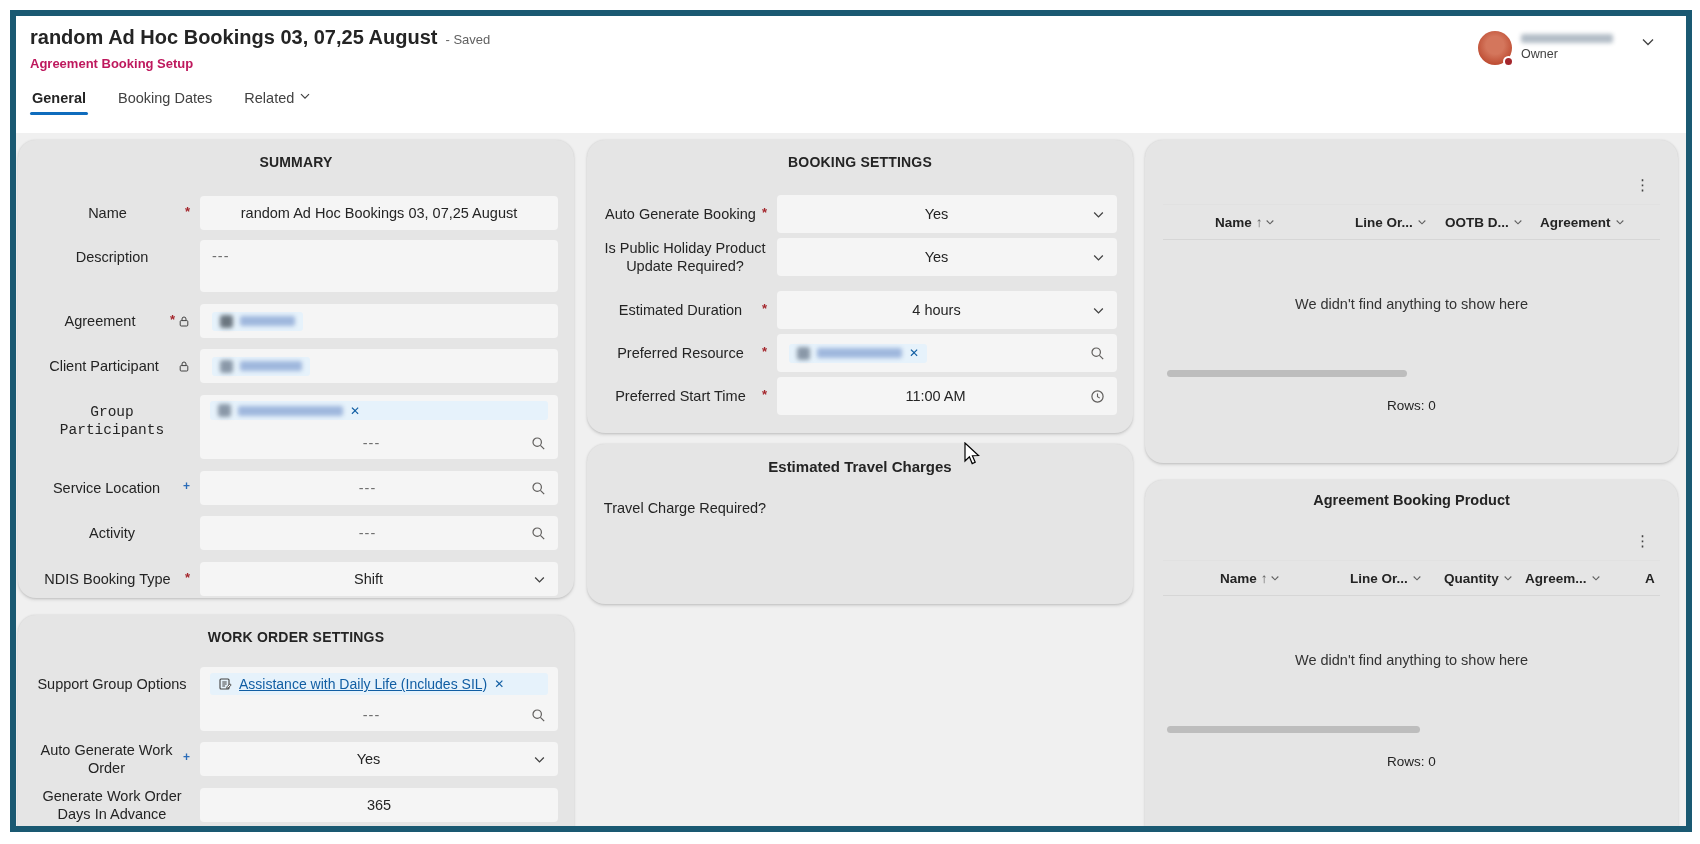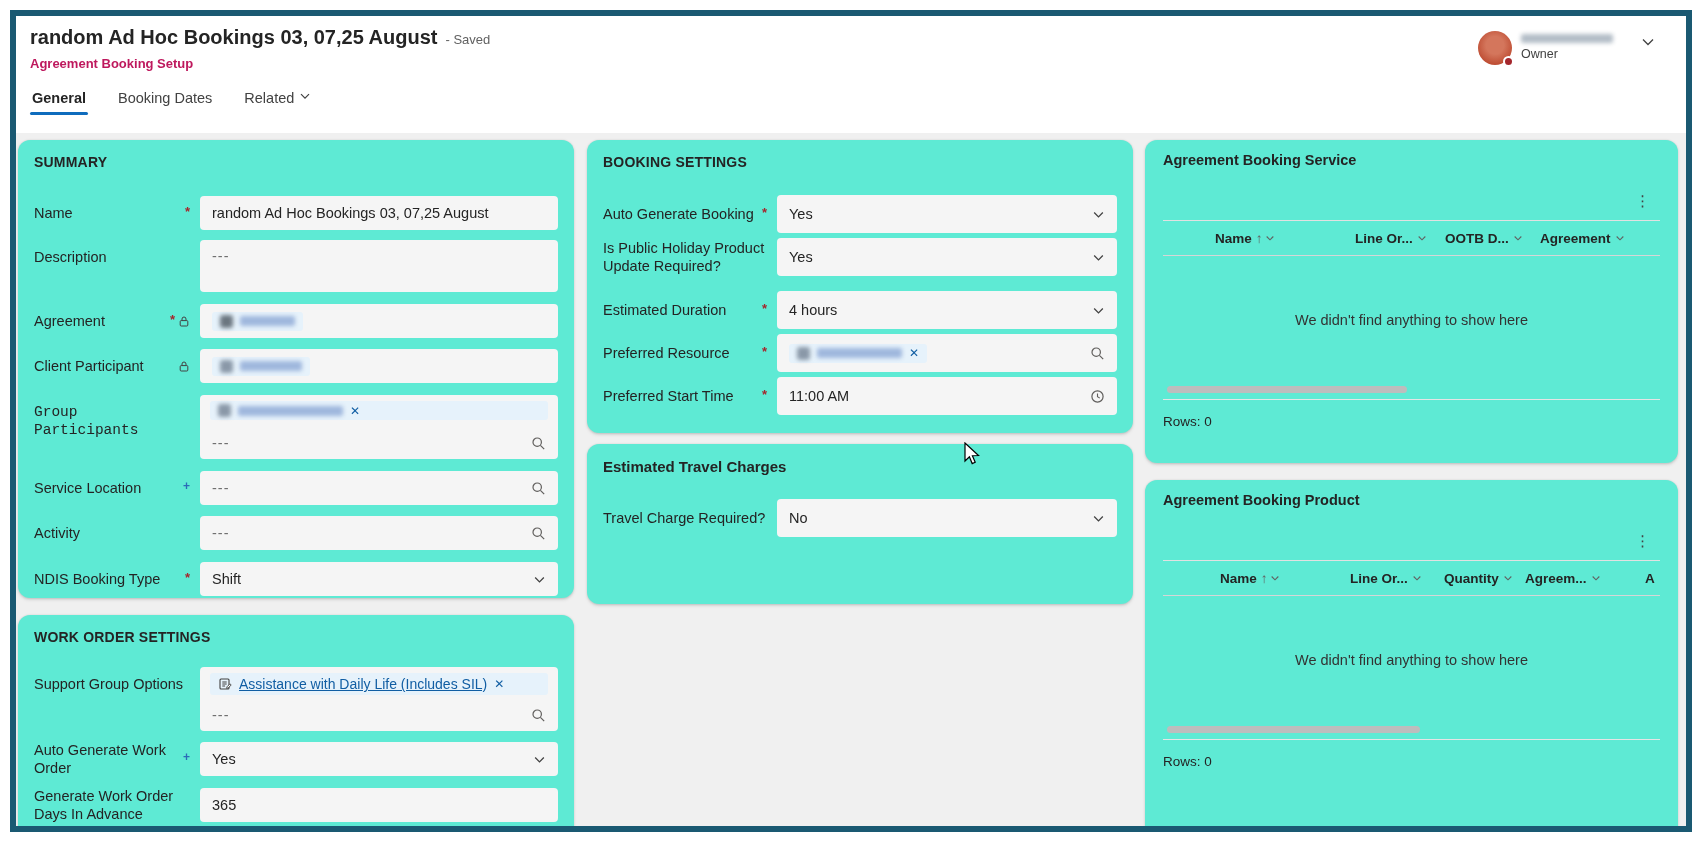--- a/index.html
+++ b/index.html
@@ -25,22 +25,22 @@
   .avatar { width:34px; height:34px; border-radius:50%; position:relative;
             background:radial-gradient(circle at 50% 42%, #d4765c 0 34%, #bf4f35 72%); }
   .presence { position:absolute; right:-2px; bottom:-2px; width:11px; height:11px; border-radius:50%;
               background:#a4262c; border:2px solid #fff; }
   .owner-meta { display:flex; flex-direction:column; gap:4px; padding-top:3px; }
   .owner-name-redact { width:92px; height:9px; border-radius:2px; background:#b3bdc7; filter:blur(2px); }
   .owner-role { font-size:12.5px; color:#424242; }
   .hdr-chevron { position:absolute; left:1624px; top:18px; }
 
   
-  .card { position:absolute; background:#5eead4; border-radius:12px;
-          box-shadow:0 0.6px 1.8px rgba(0,0,0,.10), 0 1.2px 3.6px rgba(0,0,0,.10); }
+  .card { position:absolute; background:#e5e5e5; border-radius:18px;
+          box-shadow:0 0.6px 1.8px rgba(0,0,0,.10), 0 1.2px 3.6px rgba(0,0,0,.10);text-align:center; }
   .card-summary   { left:2px;    top:124px; width:556px; height:458px; padding:14px 16px; }
   .card-workorder { left:2px;    top:599px; width:556px; height:240px; padding:14px 16px; }
   .card-booking   { left:571px;  top:124px; width:546px; height:293px; padding:14px 16px; }
   .card-travel    { left:571px;  top:428px; width:546px; height:160px; padding:14px 16px; }
   .card-service   { left:1129px; top:124px; width:533px; height:323px; padding:12px 18px; }
   .card-product   { left:1129px; top:464px; width:533px; height:362px; padding:12px 18px; }
 
   .sec-title { font-size:14px; font-weight:700; color:#242424; }
   .sec-title.upper { letter-spacing:.2px; }
 
@@ -472,35 +472,24 @@
             </div>
      </div>
    </div>
 
    <div class="card card-travel">
      <div class="sec-title title-gap-trv" style="font-size:15px;">Estimated Travel Charges</div>
      <div class="frow">
        <div class="flabel">
               <span class="ltext">Travel Charge Required?</span>
             </div>
-       <div class="fwidget">
-              <div class="inp mid">
-         <span class="val">No</span>
-         <span class="right-ic">
-           <svg class="ic" width="13" height="13" viewBox="0 0 12 12">
-                    <path d="M2 4.2l4 4 4-4" fill="none" stroke="#424242" stroke-width="1.2"></path>
-                  </svg>
-         </span>
-              </div>
-            </div>
      </div>
    </div>
 
    <div class="card card-service">
-     <div class="sec-title" style="font-size:14.5px;">Agreement Booking Service</div>
      <div class="grid-toolbar">
        <span class="more-btn">⋮</span>
      </div>
      <div class="grid-sep"></div>
      <div class="grid-head">
        <span style="width:52px"></span>
        <span class="gh-cell" style="width:140px">
          <span>Name</span>
          <span class="gh-icons">
                 <span>↑</span>

